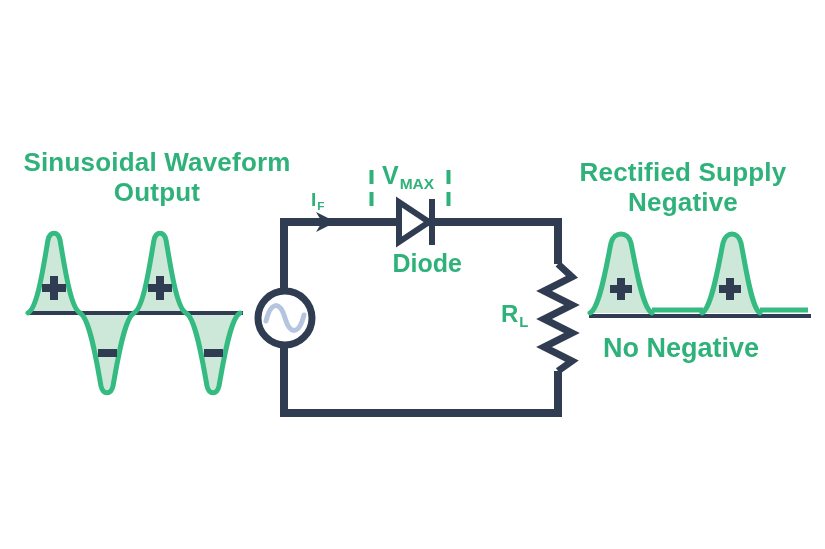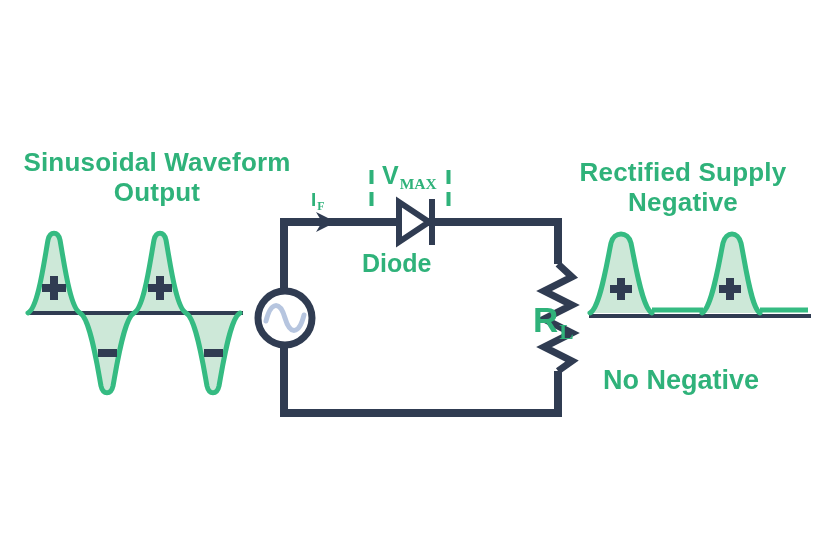--- a/index.html
+++ b/index.html
@@ -5,26 +5,26 @@
   html,body{margin:0;padding:0;background:#ffffff;}
   #stage{
     position:relative;width:811px;height:549px;background:#ffffff;overflow:hidden;
     font-family:"Liberation Sans", sans-serif;
   }
   #diagram-svg{position:absolute;left:0;top:0;}
   .lbl{position:absolute;color:#2fb27a;font-weight:bold;line-height:1.15;white-space:nowrap;}
   .title{text-align:center;font-size:26px;line-height:30px;letter-spacing:0.2px;}
   .supply-title{left:22px;top:147px;width:270px;}
   .rectified-title{left:568px;top:157px;width:230px;}
-  .no-negative{left:566px;top:331px;width:230px;font-size:27px;line-height:34px;margin-top:32px;}
-  .diode-label{left:362px;top:249px;width:100px;text-align:left;font-size:25px;}
+  .no-negative{left:566px;top:331px;width:230px;font-size:27px;line-height:34px;}
+  .diode-label{left:362px;top:249px;width:100px;text-align:right;font-size:25px;}
   .if-label{left:311px;top:189px;font-size:19px;}
   .vmax-label{left:382px;top:161px;font-size:25px;}
-  .rl-label{left:501px;top:300px;font-size:35px;margin-left:32px;}
-  .sub{font-size:0.62em;position:relative;top:0.32em;margin-left:1px;font-family:Liberation Serif, serif;}
+  .rl-label{left:501px;top:300px;font-size:24px;}
+  .sub{font-size:0.62em;position:relative;top:0.32em;margin-left:1px;}
 </style>
 </head>
 <body>
 
 <div id="stage">
 
   <svg id="diagram-svg" width="825" height="549" viewBox="0 0 825 549">
 
     <g>
 

